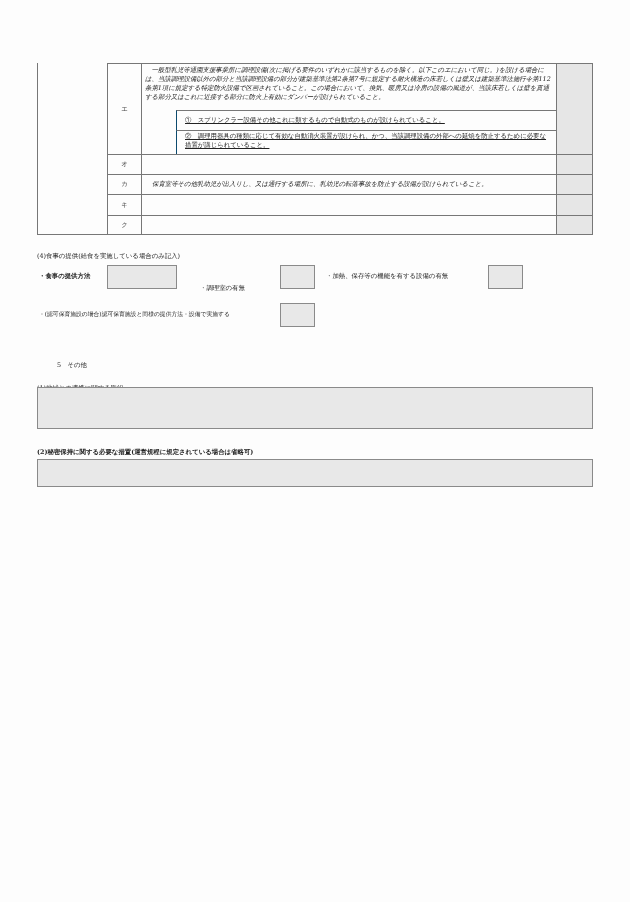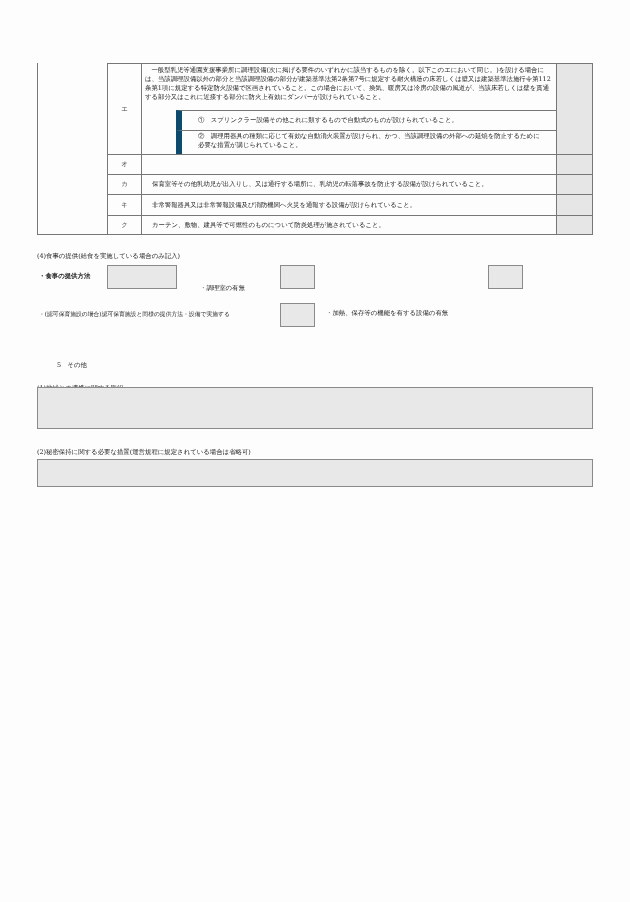--- a/index.html
+++ b/index.html
@@ -5,24 +5,24 @@
   * { box-sizing: border-box; margin: 0; padding: 0; }
   html, body { width: 630px; height: 902px; background: #fdfdfd; overflow: hidden; }
   body { font-family: "DejaVu Serif", "Liberation Serif", serif; color: #222; font-size: 6.4px; line-height: 1.4; position: relative; }
 
   
   .tbl { position: absolute; left: 37px; top: 63px; width: 556px; height: 172px; }
   .tbl .left-col { position: absolute; left: 0; top: 0; width: 70px; height: 172px; border-left: 1px solid #777; border-bottom: 1px solid #777; }
   .row { position: absolute; left: 70px; width: 486px; border: 1px solid #777; border-bottom: none; }
   .row.last { border-bottom: 1px solid #777; }
   .row .label { position: absolute; left: 0; top: 0; bottom: 0; width: 34px; border-right: 1px solid #777; display: flex; align-items: center; justify-content: center; color: #444; }
-  .row .desc { position: absolute; left: 34px; top: 0; bottom: 0; right: 36px; padding: 2px 3px; }
+  .row .desc { position: absolute; left: 34px; top: 0; bottom: 0; right: 36px; padding: 2px 3px; font-style: italic; }
   .row .check { position: absolute; right: 0; top: 0; bottom: 0; width: 36px; background: #e6e6e6; border-left: 1px solid #777; }
   .row .desc.center { display: flex; align-items: center; padding-left: 10px; }
-  .sub { position: absolute; left: 68px; right: 36px; border-top: 1px solid #777; border-left: 6px solid #0c4a6e; padding: 1px 16px; }
+  .sub { position: absolute; left: 68px; right: 36px; border-top: 1px solid #777; border-left: 1px solid #0c4a6e; padding: 1px 8px; text-decoration: underline; }
 
   .box { position: absolute; background: #e8e8e8; border: 1px solid #8a8a8a; }
   .lbl { position: absolute; white-space: nowrap; }
 </style>
 </head>
 <body>
 
 <div class="tbl">
   <div class="left-col"></div>
 
@@ -40,43 +40,41 @@
   </div>
 
   <div class="row" style="top:111px; height:20px;">
     <div class="label">カ</div>
     <div class="desc center">保育室等その他乳幼児が出入りし、又は通行する場所に、乳幼児の転落事故を防止する設備が設けられていること。</div>
     <div class="check"></div>
   </div>
 
   <div class="row" style="top:131px; height:21px;">
     <div class="label">キ</div>
-    <div class="desc center">非常警報器具又は非常警報設備及び消防機関へ火災を通報する設備が設けられていること。</div>
     <div class="check"></div>
   </div>
 
   <div class="row last" style="top:152px; height:20px;">
     <div class="label">ク</div>
-    <div class="desc center">カーテン、敷物、建具等で可燃性のものについて防炎処理が施されていること。</div>
     <div class="check"></div>
   </div>
 </div>
 
 <div class="lbl" style="left:37px; top:252px;">(4)食事の提供(給食を実施している場合のみ記入)</div>
 
 <div class="lbl" style="left:39px; top:272px;font-weight:bold;">・食事の提供方法</div>
 <div class="box" style="left:107px; top:265px; width:70px; height:24px;"></div>
 
 <div class="lbl" style="left:200px; top:284px;">・調理室の有無</div>
 <div class="box" style="left:280px; top:265px; width:35px; height:24px;"></div>
 
-<div class="lbl" style="left:326px; top:272px;margin-top:37px;">・加熱、保存等の機能を有する設備の有無</div>
+<div class="lbl" style="left:326px; top:272px;">・加熱、保存等の機能を有する設備の有無</div>
 <div class="box" style="left:488px; top:265px; width:35px; height:24px;"></div>
 
 <div class="lbl" style="left:39px; top:310px; font-size:5.8px;">・(認可保育施設の場合)認可保育施設と同様の提供方法・設備で実施する</div>
 <div class="box" style="left:280px; top:303px; width:35px; height:24px;"></div>
 
 <div class="lbl" style="left:37px; top:361px;margin-left:20px;">5　その他</div>
 <div class="lbl" style="left:37px; top:384px;">(1)地域との連携に関する取組</div>
 <div class="box" style="left:37px; top:387px; width:556px; height:42px;"></div>
 
-<div class="lbl" style="left:37px; top:448px;">(2)秘密保持に関する必要な措置(運営規程に規定されている場合は省略可)</div>
+<div class="lbl" style="left:37px; top:448px;font-weight:bold;">(2)秘密保持に関する必要な措置(運営規程に規定されている場合は省略可)</div>
 <div class="box" style="left:37px; top:459px; width:556px; height:28px;"></div>
 
 </body></html>

